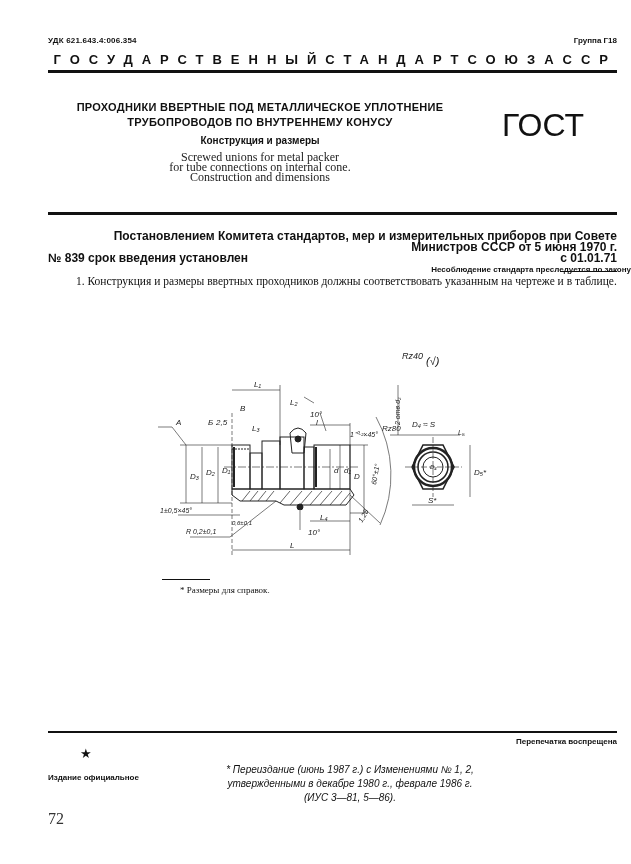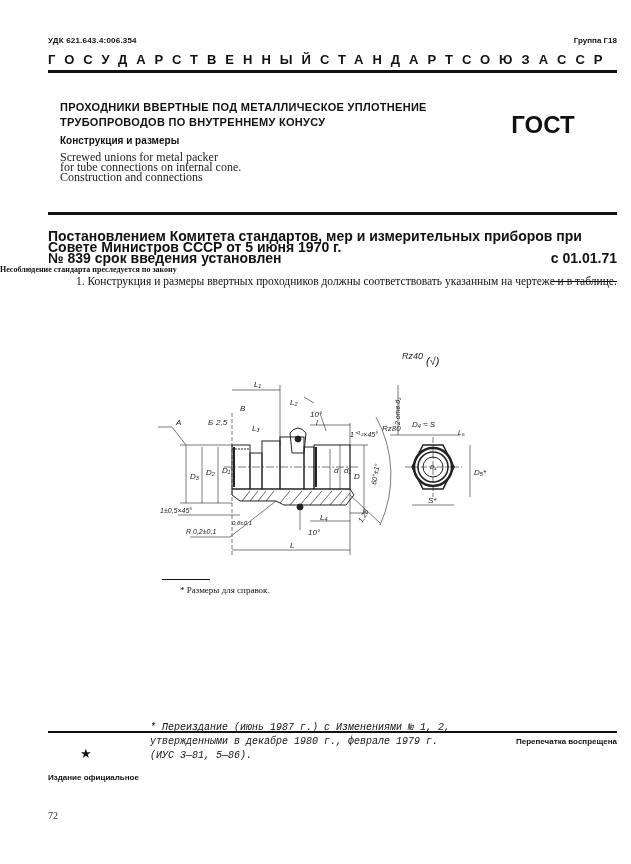--- a/index.html
+++ b/index.html
@@ -1,41 +1,41 @@
 <!DOCTYPE html>
 <html><head>
 <meta charset="utf-8">
 <style>
   html, body { margin: 0; padding: 0; background: #ffffff; }
   body { width: 631px; height: 864px; position: relative; overflow: hidden; color: #111; font-family: "Liberation Sans", sans-serif; }
   .abs { position: absolute; }
   .udk { left: 48px; top: 36px; font-size: 8px; font-weight: bold; letter-spacing: 0.2px; }
   .group { right: 14px; top: 36px; font-size: 8px; font-weight: bold; padding-left: 12px; }
-  .banner { left: 48px; right: 14px; top: 52px; display: flex; justify-content: flex-start; font-size: 13px; font-weight: bold; letter-spacing: 9px; }
+  .banner { left: 48px; right: 14px; top: 52px; display: flex; justify-content: flex-end; font-size: 13px; font-weight: bold; letter-spacing: 9px; }
   .banner span { white-space: nowrap; }
   .rule-thick { left: 48px; right: 14px; height: 3px; background: #111; }
-  .title-block { left: 60px; width: 400px; top: 100px; }
+  .title-block { left: 60px; width: 400px; top: 100px; text-align: center; }
   .title-line { font-size: 11px; font-weight: bold; line-height: 15px; letter-spacing: 0.3px; }
   .subtitle { font-size: 10px; font-weight: bold; margin-top: 4px; line-height: 14px; }
   .eng { font-family: "Liberation Serif", serif; font-size: 12px; line-height: 10px; margin-top: 4px; color: #222; }
-  .gost { left: 468px; top: 110px; width: 150px; text-align: center; font-weight: bold; font-size: 24px; line-height: 30px; }
-  .decree { left: 48px; right: 14px; top: 231px; font-size: 14px; font-weight: bold; line-height: 11px; }
+  .gost { left: 468px; top: 110px; width: 150px; text-align: center; font-weight: normal; font-size: 32px; line-height: 30px; }
+  .decree { left: 48px; right: 14px; top: 231px; font-size: 12px; font-weight: bold; line-height: 11px; text-align: right; }
   .decree .row2 { display: flex; justify-content: space-between; gap: 8px; }
-  .date-underline { border-bottom: 1px solid #111; padding-bottom: 17px; }
-  .notice { left: 0; right: 0; top: 265px; text-align: left; font-size: 8px; font-weight: bold; font-family: Liberation Serif, serif; }
+  .date-underline { border-bottom: 1px solid #111; padding-bottom: 7px; }
+  .notice { left: 0; right: 0; top: 265px; text-align: right; font-size: 8px; font-weight: bold; }
   .para { left: 48px; right: 14px; top: 274px; font-family: "Liberation Serif", serif; font-size: 11.5px; line-height: 14px; text-indent: 28px; text-align: justify; }
   .drawing { left: 150px; top: 345px; width: 350px; height: 225px; }
   .fn-rule { left: 162px; top: 579px; width: 48px; height: 1px; background: #111; }
   .footnote { left: 180px; top: 585px; font-family: "Liberation Serif", serif; font-size: 9px; }
   .rule-bottom { left: 48px; right: 14px; top: 731px; height: 2px; background: #111; }
   .official { left: 48px; top: 773px; font-size: 8px; font-weight: bold; }
   .reprint { right: 14px; top: 737px; font-size: 8px; font-weight: bold; }
   .star { left: 80px; top: 746px; font-size: 13px; }
-  .reissue { left: 150px; width: 400px; top: 721px; text-align: left; font-family: Liberation Mono, monospace; font-style: italic; font-size: 10px; line-height: 14px; }
-  .pageno { left: 48px; top: 810px; font-family: "Liberation Serif", serif; font-size: 10px; color: #333; }
+  .reissue { left: 150px; width: 400px; top: 763px; text-align: center; font-family: Liberation Sans, sans-serif; font-style: italic; font-size: 10px; line-height: 14px; }
+  .pageno { left: 48px; top: 810px; font-family: "Liberation Serif", serif; font-size: 16px; color: #333; }
   svg text { font-family: "Liberation Sans", sans-serif; font-style: italic; }
 </style>
 </head>
 <body>
 
 <div class="abs udk">УДК 621.643.4:006.354</div>
 <div class="abs group">Группа Г18</div>
 
 <div class="abs banner">
   <span>ГОСУДАРСТВЕННЫЙ</span>
@@ -45,21 +45,21 @@
 </div>
 <div class="abs rule-thick" style="top:70px"></div>
 
 <div class="abs title-block">
   <div class="title-line">ПРОХОДНИКИ ВВЕРТНЫЕ ПОД МЕТАЛЛИЧЕСКОЕ УПЛОТНЕНИЕ</div>
   <div class="title-line">ТРУБОПРОВОДОВ ПО ВНУТРЕННЕМУ КОНУСУ</div>
   <div class="subtitle">Конструкция и размеры</div>
   <div class="eng">
     <div>Screwed unions for metal packer</div>
     <div>for tube connections on internal cone.</div>
-    <div>Construction and connections</div>
+    <div>Construction and dimensions</div>
   </div>
 </div>
 
 <div class="abs gost">
   <div>ГОСТ</div>
 </div>
 
 <div class="abs rule-thick" style="top:212px"></div>
 
 <div class="abs decree">
@@ -195,17 +195,17 @@
 <div class="abs fn-rule"></div>
 <div class="abs footnote">* Размеры для справок.</div>
 
 <div class="abs rule-bottom"></div>
 <div class="abs official">Издание официальное</div>
 <div class="abs reprint">Перепечатка воспрещена</div>
 <div class="abs star">★</div>
 
 <div class="abs reissue">
   <div>* Переиздание (июнь 1987 г.) с Изменениями № 1, 2,</div>
-  <div>утвержденными в декабре 1980 г., феврале 1979 г.</div>
+  <div>утвержденными в декабре 1980 г., феврале 1986 г.</div>
   <div>(ИУС 3—81, 5—86).</div>
 </div>
 
 <div class="abs pageno">72</div>
 
 </body></html>

